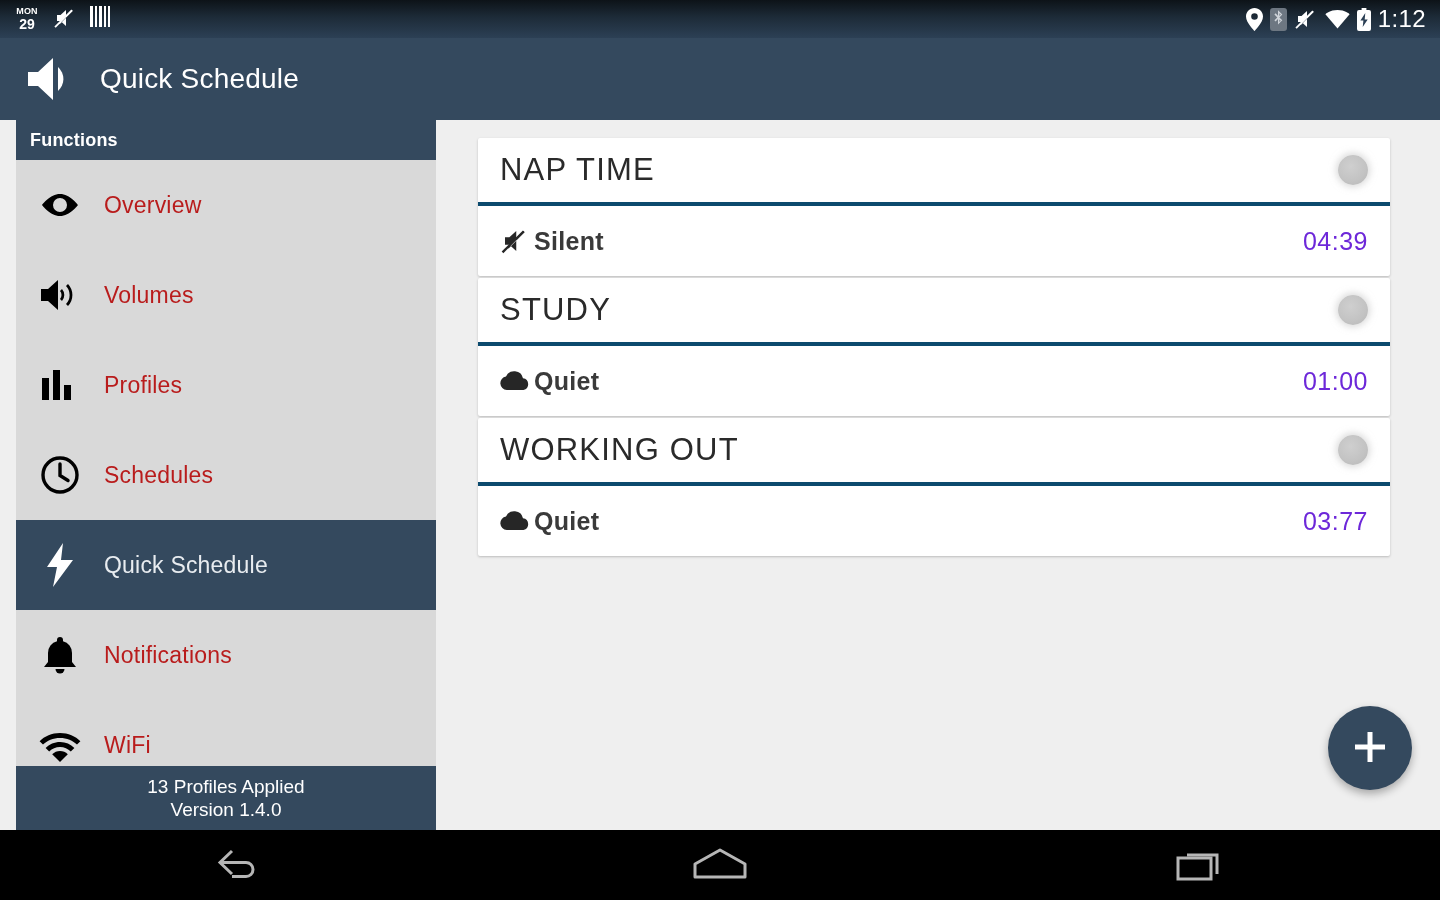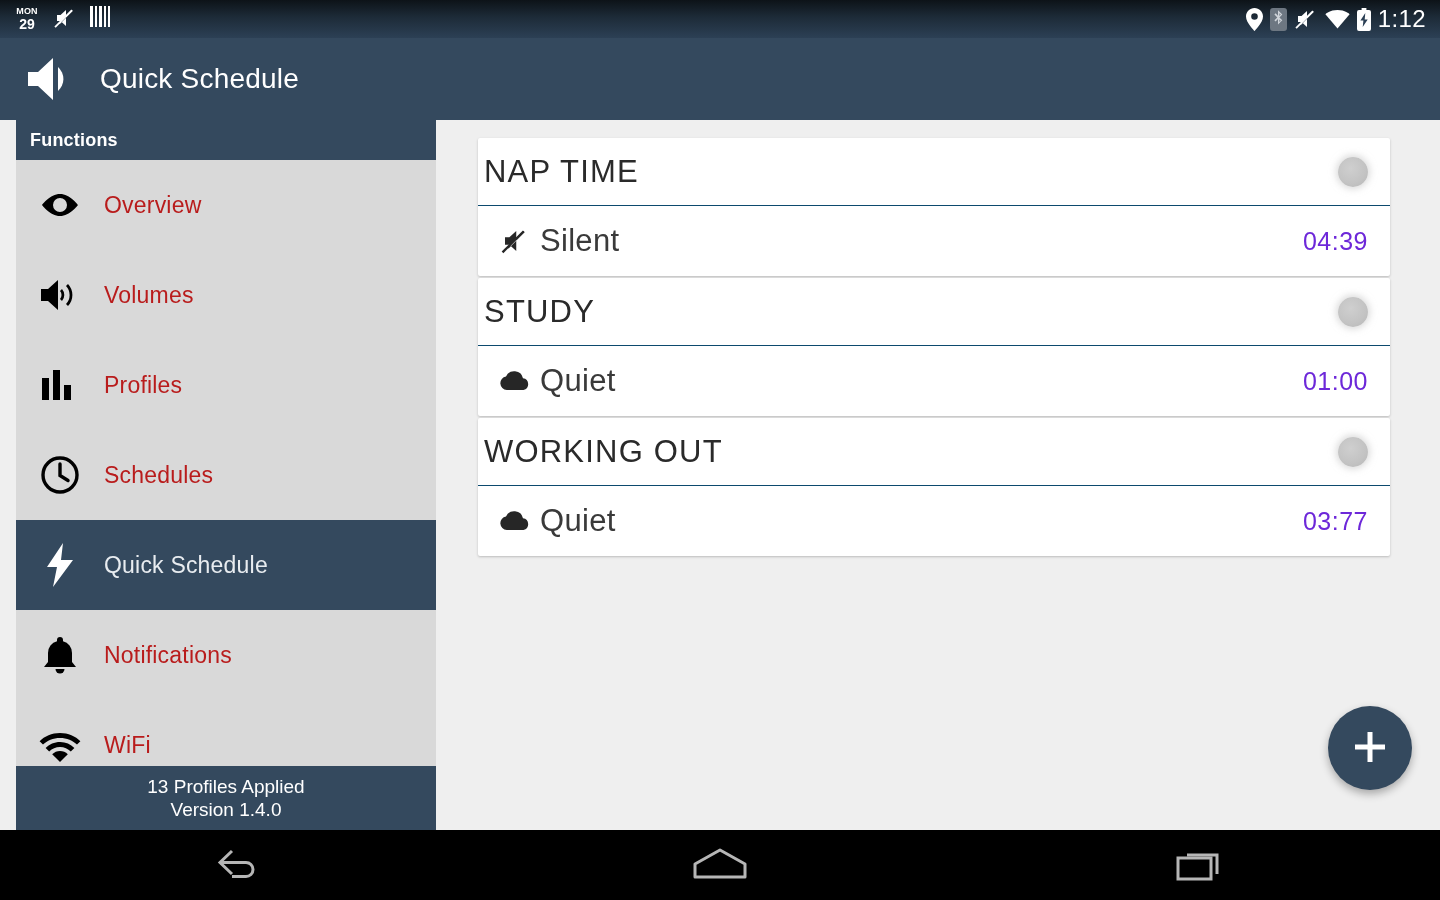--- a/index.html
+++ b/index.html
@@ -76,38 +76,38 @@
   .main{
     position:absolute; left:420px; top:120px; width:1020px; height:710px;
     background:#efefef; z-index:10; overflow:hidden;
   }
   .card{
     position:absolute; left:58px; width:912px;
     background:#ffffff; border-radius:2px;
     box-shadow:0 1px 2.5px rgba(0,0,0,.22);
   }
   .card-head{
-    height:68px; display:flex; align-items:center; padding:0 0 0 6px;
-    border-bottom:1px solid #0c4a6e; position:relative;
+    height:68px; display:flex; align-items:center; padding:0 0 0 22px;
+    border-bottom:4px solid #0c4a6e; position:relative;
   }
   .card-title{
     font-size:31px; color:#2a2a2a; font-weight:300; letter-spacing:1.2px;
     font-family:"Liberation Sans", sans-serif;
   }
   .toggle-dot{
     position:absolute; right:22px; top:50%; transform:translateY(-50%);
     width:30px; height:30px; border-radius:50%;
     background:radial-gradient(circle at 42% 38%, #cfcfcf 0%, #c3c3c3 58%, #bdbdbd 78%, rgba(210,210,210,0) 100%);
     box-shadow:0 0 7px 2px rgba(190,190,190,.55);
   }
   .card-row{
     height:70px; display:flex; align-items:center; padding:0 22px 0 22px;
   }
   .row-ico{ width:34px; min-width:34px; display:flex; align-items:center; color:#262626; }
-  .row-label{ margin-left:6px; font-size:31px; color:#3a3a3a; font-weight:400; letter-spacing:.3px; }
+  .row-label{ margin-left:0; font-size:25px; color:#3a3a3a; font-weight:700; letter-spacing:.3px; }
   .row-time{ margin-left:auto; font-size:25px; color:#6d28d9; font-weight:300; letter-spacing:.5px; }
 
   
   .fab{
     position:absolute; right:28px; bottom:40px;
     width:84px; height:84px; border-radius:50%;
     background:#34495e; color:#fff; border:none; cursor:pointer;
     display:flex; align-items:center; justify-content:center;
     box-shadow:0 4px 9px rgba(0,0,0,.30);
     z-index:15;

